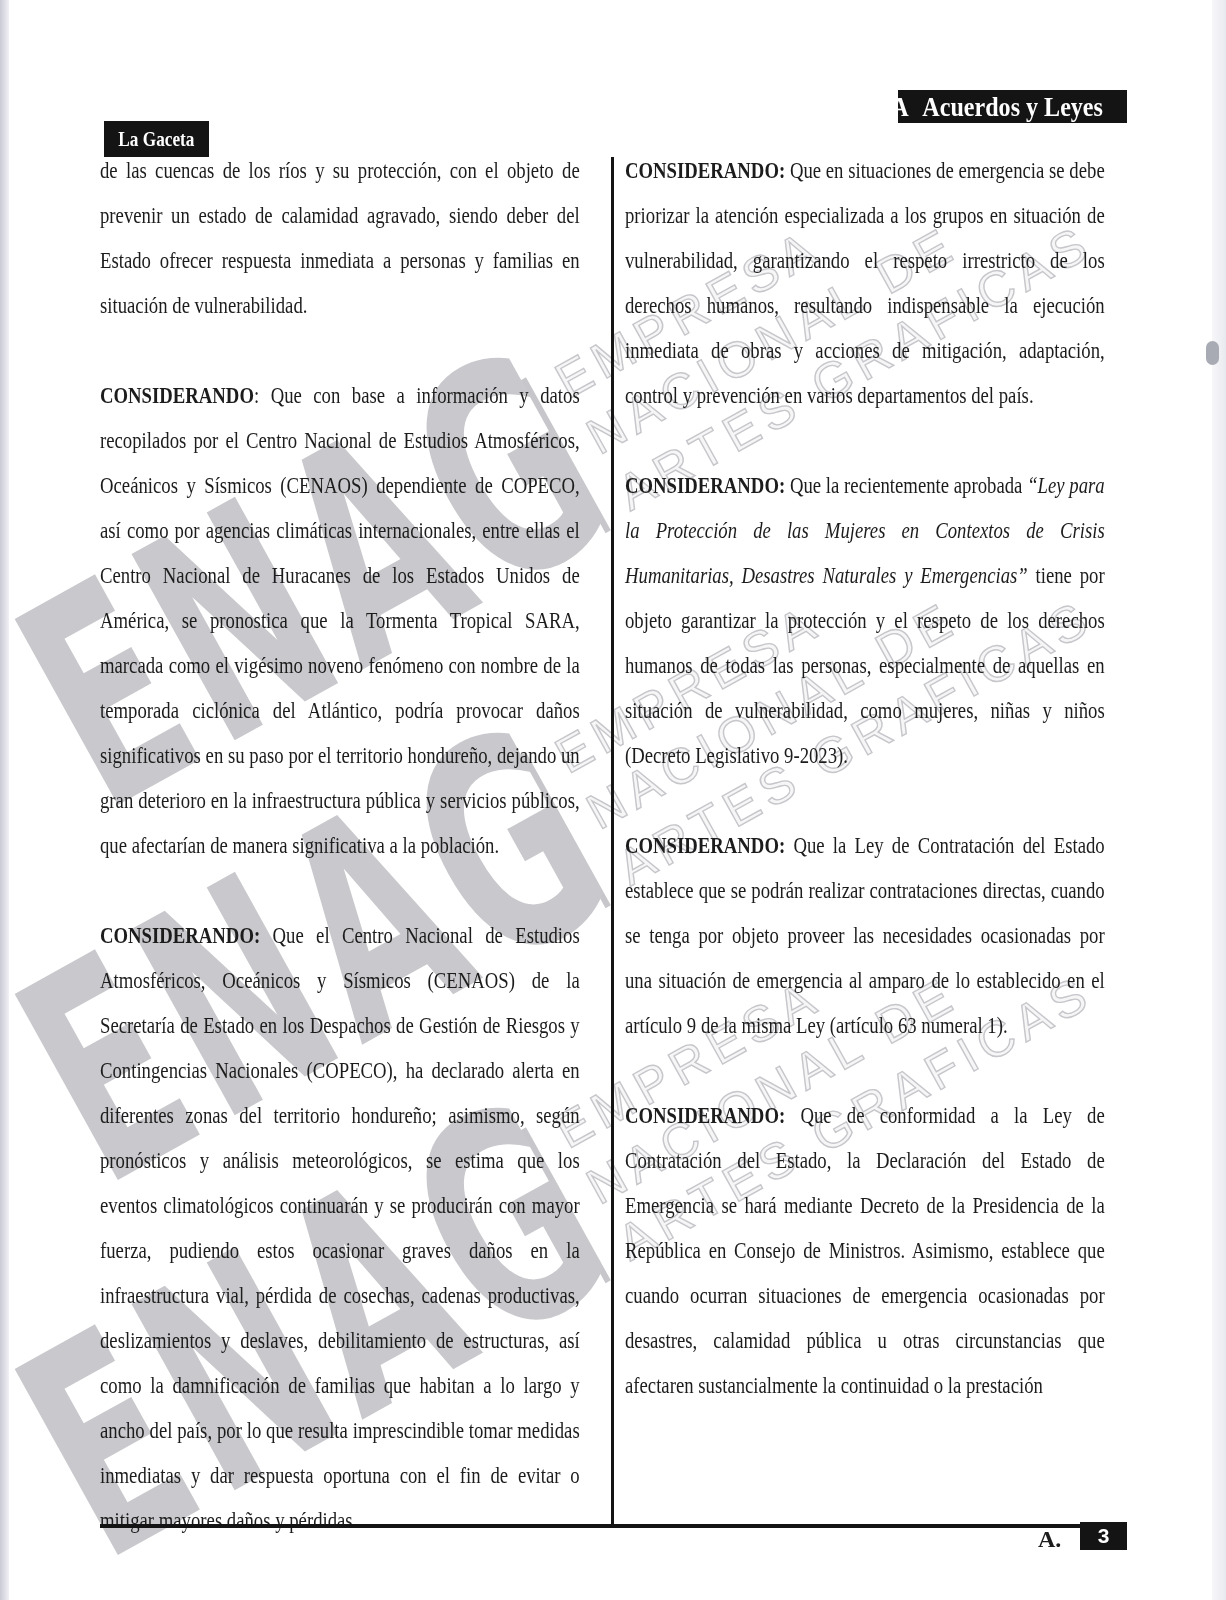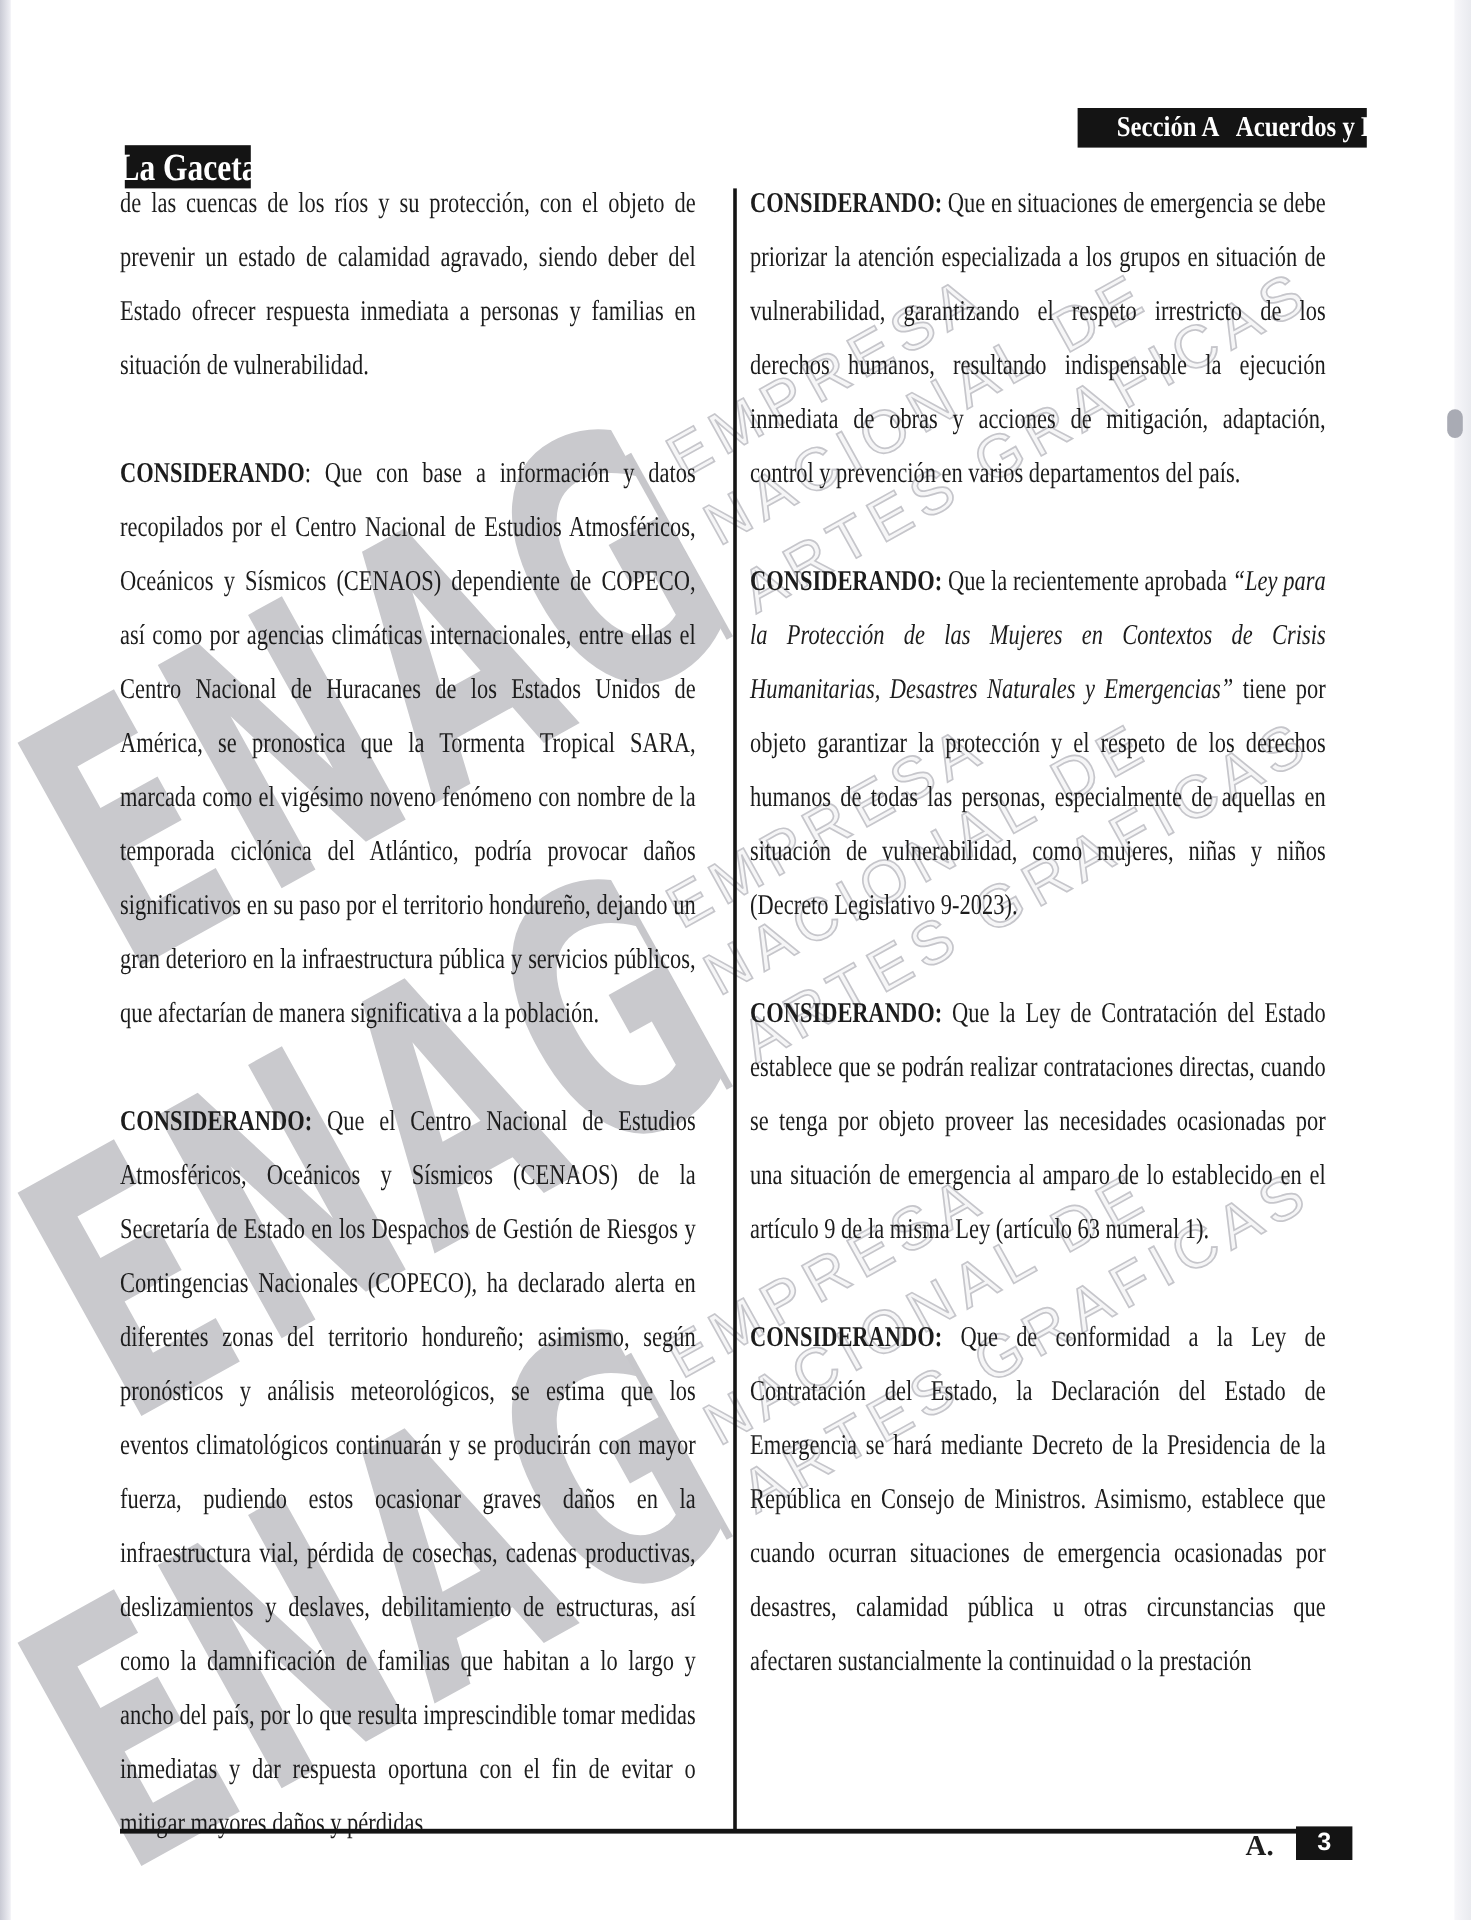--- a/index.html
+++ b/index.html
@@ -36,29 +36,29 @@
     font-family:"Liberation Sans", sans-serif;font-weight:400;font-size:50px;
     letter-spacing:7px;white-space:nowrap;line-height:1.1;
     color:rgba(205,205,210,0.18);-webkit-text-stroke:1.4px #c6c6cb;
   }
   .wm-g1{top:585px;} .wm-g2{top:960px;} .wm-g3{top:1335px;}
 
   
   .section-box{
     position:absolute;left:898px;top:90px;width:229px;height:33px;
     background:#141414;color:#ffffff;z-index:3;
-    display:flex;align-items:center;justify-content:flex-start;gap:16px;
-    font-weight:700;font-size:24px;white-space:nowrap;padding-left:12px;
+    display:flex;align-items:center;justify-content:flex-end;gap:16px;
+    font-weight:700;font-size:28px;white-space:nowrap;
   }
   .section-box .squeeze{display:flex;gap:16px;transform:scaleX(0.86);}
   .brand-box{
     position:absolute;left:104px;top:121px;width:105px;height:36px;
     background:#141414;color:#ffffff;z-index:3;
     display:flex;align-items:center;justify-content:center;
-    font-weight:700;font-size:32px;white-space:nowrap;
+    font-weight:700;font-size:21px;white-space:nowrap;
   }
   .brand-box span{transform:scaleX(0.82);}
   .masthead-bar{
     position:absolute;left:209px;top:121px;width:918px;height:36px;
     box-sizing:border-box;background:#ffffff;z-index:3;
     border:3px solid #161616;border-bottom-width:5px;
   }
   .masthead-inner{
     width:1119px;height:100%;display:flex;align-items:center;
     transform:scaleX(0.82);transform-origin:0 50%;

